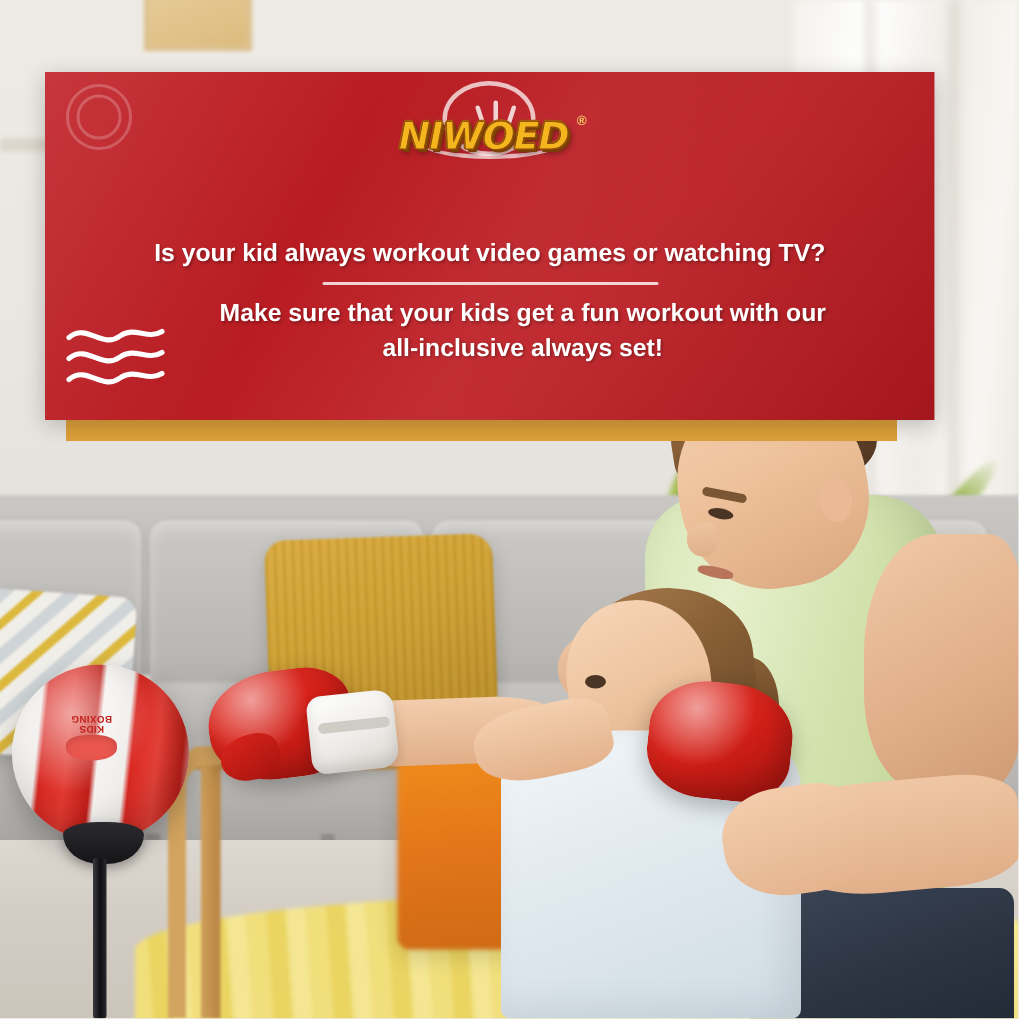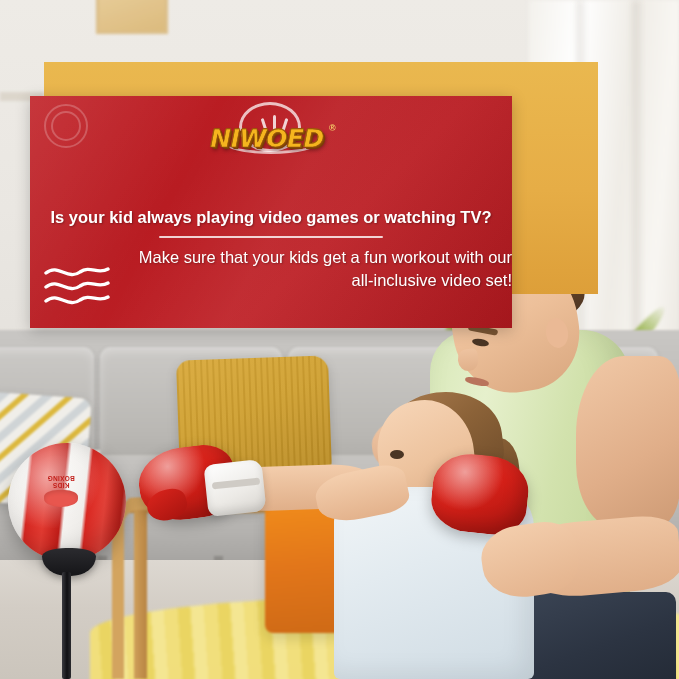--- a/index.html
+++ b/index.html
@@ -349,26 +349,25 @@
     background:#cfcbc5; border-radius:4px; transform:rotate(-6deg);
   }
 
   
   #promo-frame {
     position:absolute; left:44px; top:62px; width:554px; height:232px;
     background:linear-gradient(180deg,#eab84f 0%,#e6ad46 55%,#dd9f39 100%);
     z-index:5;
   }
   #promo {
-    position:absolute; left:30px; top:48px; width:482px; height:232px;
+    position:absolute; left:30px; top:48px; width:593px; height:232px;
     background:linear-gradient(135deg,#c02026 0%,#b81c22 34%,#bf2127 62%,#ae181e 100%);
     z-index:6;
     overflow:hidden;
     box-shadow:0 3px 14px rgba(0,0,0,.22);
-    margin-top:48px;
   }
   .promo-sheen {
     position:absolute; left:0; top:0; width:100%; height:100%;
     background:linear-gradient(118deg,rgba(255,255,255,.10) 0%,rgba(255,255,255,0) 32%,
       rgba(255,255,255,.06) 52%,rgba(0,0,0,.06) 100%);
     pointer-events:none;
   }
 
   
   .deco-rings {
@@ -443,22 +442,22 @@
   }
   .divider {
     position:absolute; left:50%; top:140px;
     transform:translateX(-50%);
     width:224px; height:2px;
     background:rgba(255,255,255,.80);
     border-radius:2px;
   }
   .bodyline {
     position:absolute; left:0; right:0; top:150px;
-    text-align:right;
-    font-size:16.5px; font-weight:normal;
+    text-align:center;
+    font-size:16.5px; font-weight:bold;
     color:#ffffff;
     line-height:23px;
     text-shadow:1px 1px 2px rgba(0,0,0,.30);
     padding-left:44px;
   }
   .bodyline span { display:block; }
 </style>
 </head>
 <body>
 
@@ -576,21 +575,21 @@
       <div class="logo-swoosh"></div>
       <div class="logo-spark" style="left:82px; top:14px; height:16px; transform:rotate(-18deg);"></div>
       <div class="logo-spark" style="left:92px; top:11px; height:20px; transform:rotate(0deg);"></div>
       <div class="logo-spark" style="left:102px; top:14px; height:16px; transform:rotate(18deg);"></div>
       <div class="logo-text">NIWOED</div>
       <div class="logo-reg">®</div>
     </div>
   </div>
 
 
-  <div class="subline">Is your kid always playing video games or watching TV?</div>
+  <div class="subline">Is your kid always workout video games or watching TV?</div>
 
   <div class="divider"></div>
 
   <div class="bodyline">
     <span>Make sure that your kids get a fun workout with our</span>
-    <span>all-inclusive video set!</span>
+    <span>all-inclusive always set!</span>
   </div>
 </div>
 
 </body></html>

